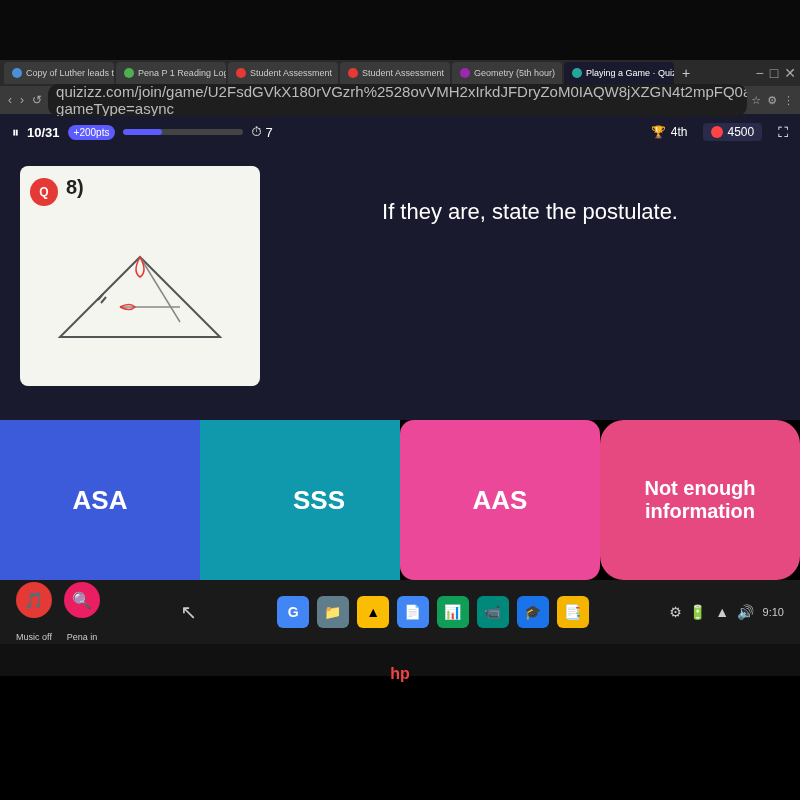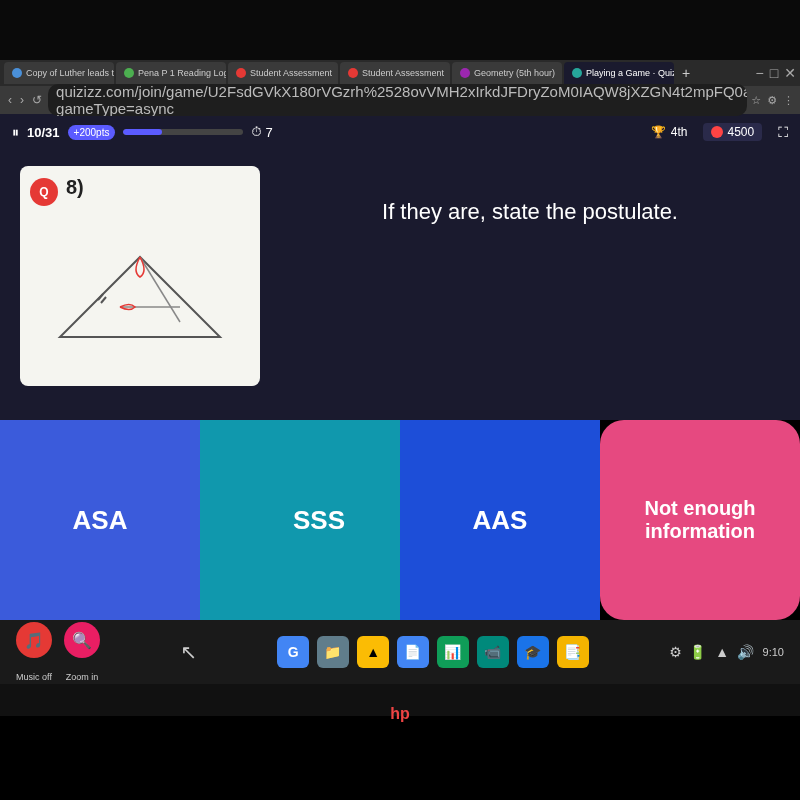--- a/index.html
+++ b/index.html
@@ -242,38 +242,38 @@
       font-size: 22px;
       font-weight: normal;
       line-height: 1.4;
     }
 
     
     .answer-grid {
       display: grid;
       grid-template-columns: repeat(4, 1fr);
       gap: 0;
-      height: 200px;
+      height: 160px;
     }
 
     .answer-btn {
       display: flex;
       align-items: center;
       justify-content: center;
       font-size: 26px;
       font-weight: bold;
       color: #fff;
       cursor: pointer;
       text-align: center;
       padding: 10px;
     }
 
     .answer-btn.blue { background: #3b5bdb; }
     .answer-btn.teal { background: #1098ad; padding-left: 48px; }
-    .answer-btn.orange { background: #1d4ed8; }
+    .answer-btn.orange { background: #ec4899; border-radius: 14px; }
     .answer-btn.pink { background: #e64980; }
 
     
     .taskbar {
       display: flex;
       align-items: center;
       justify-content: space-between;
       background: #1a1a1a;
       height: 64px;
       padding: 0 16px;
@@ -500,21 +500,21 @@
     <div class="taskbar-item">
       <div class="taskbar-item-icon" style="background:#e53935;">
         <span>🎵</span>
       </div>
       <span class="taskbar-item-label">Music off</span>
     </div>
     <div class="taskbar-item">
       <div class="taskbar-item-icon" style="background:#e91e63;">
         <span>🔍</span>
       </div>
-      <span class="taskbar-item-label">Zoom in</span>
+      <span class="taskbar-item-label">Pena in</span>
     </div>
   </div>
 
   <div style="color:#ccc;font-size:20px;">↖</div>
 
   <div class="taskbar-center">
     <div class="dock-icon" style="background:#4285f4;">
       <span style="color:#fff;font-size:14px;font-weight:bold;">G</span>
     </div>
     <div class="dock-icon" style="background:#607d8b;">

